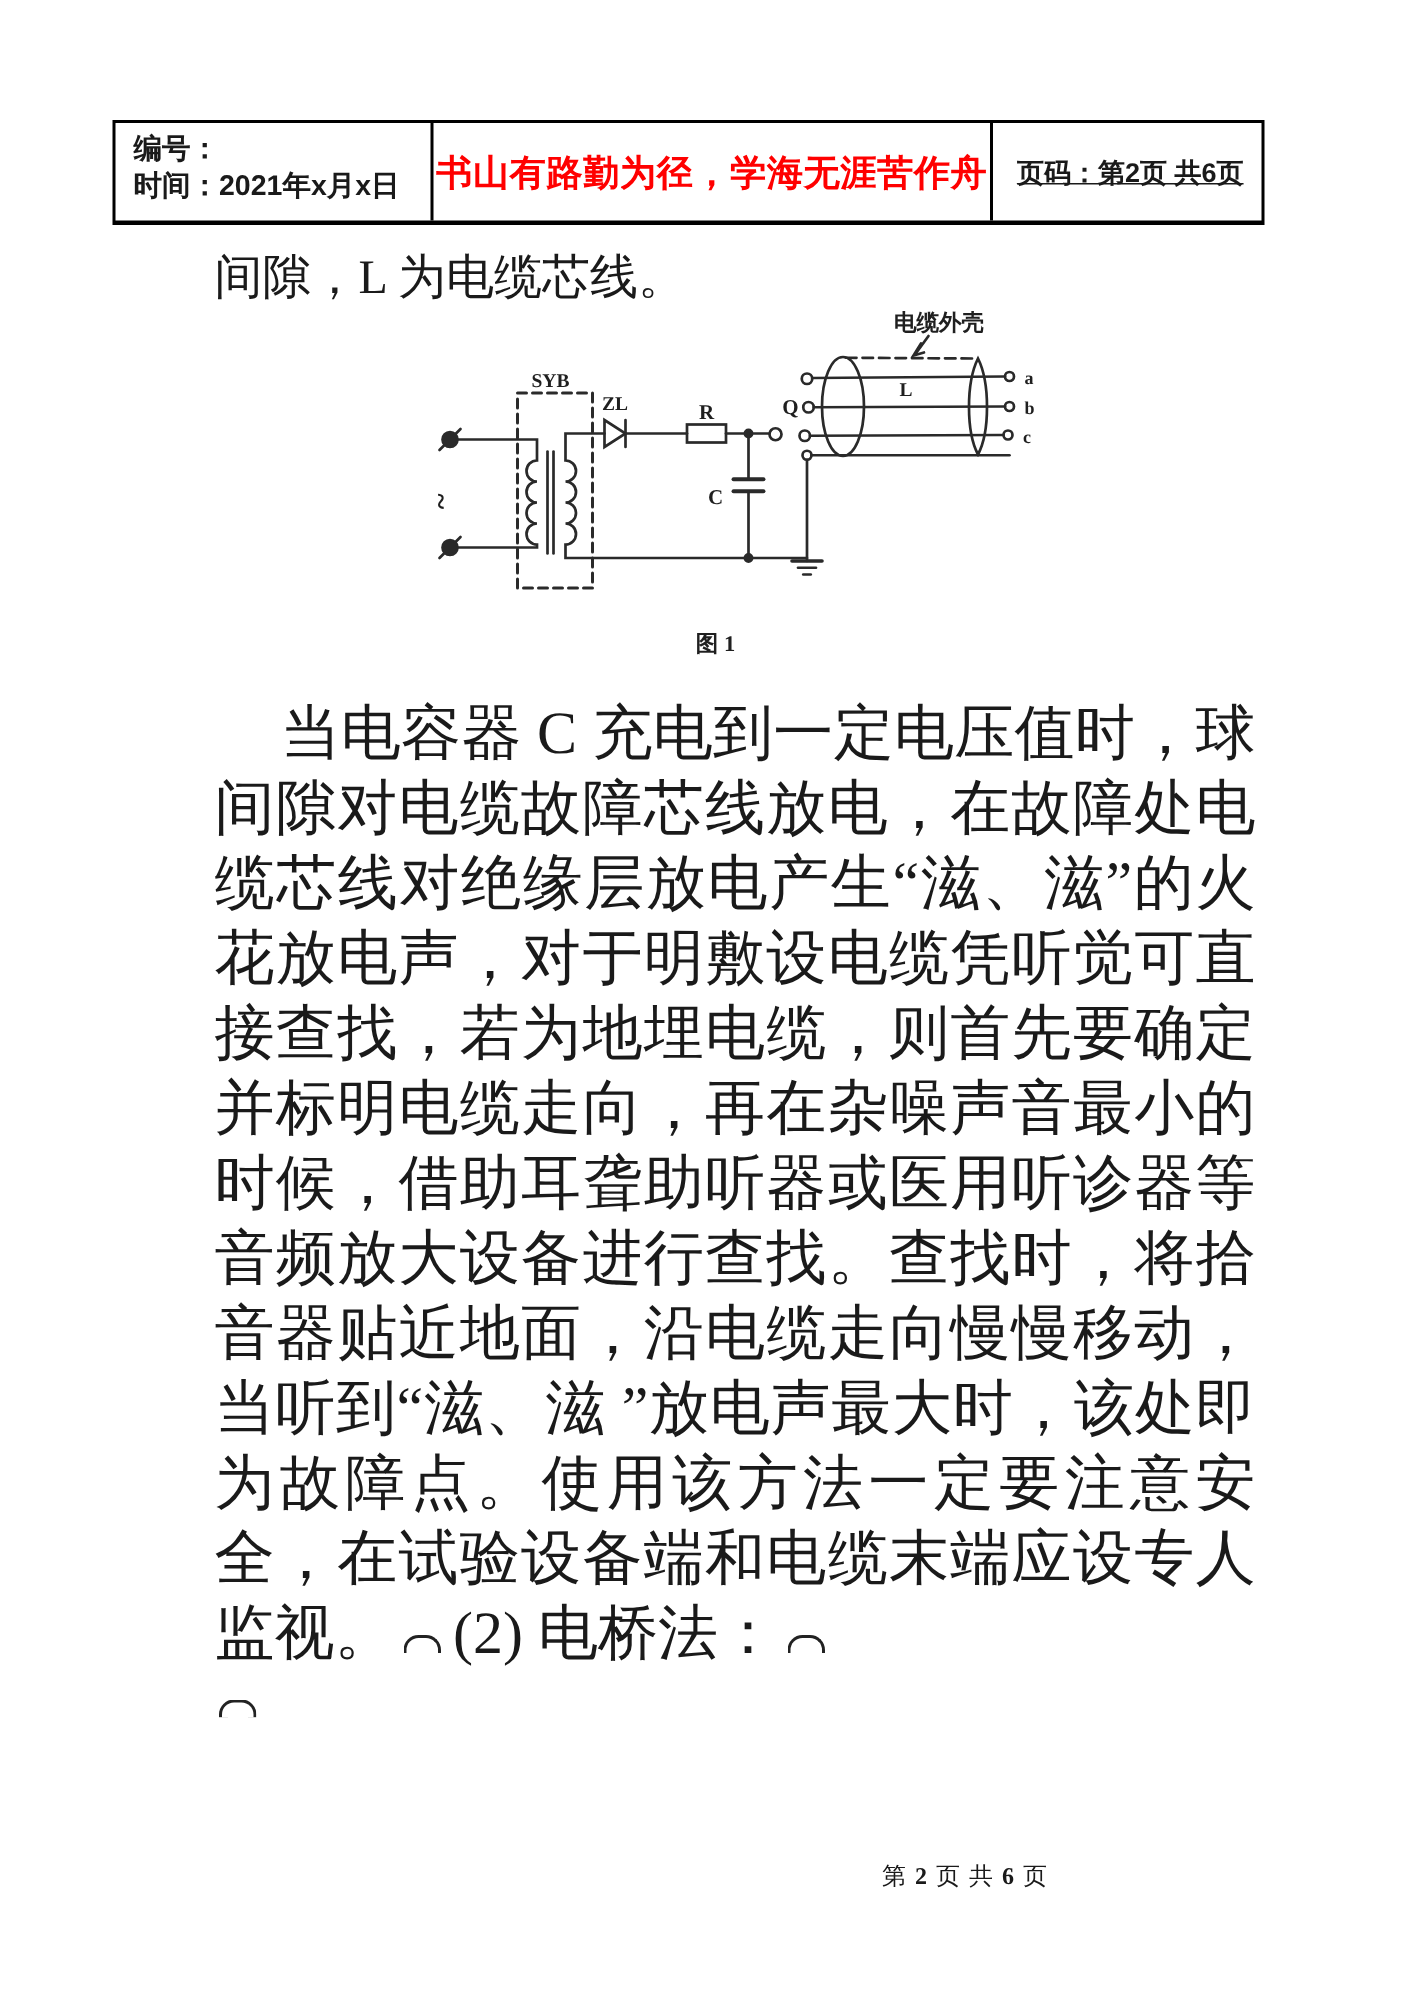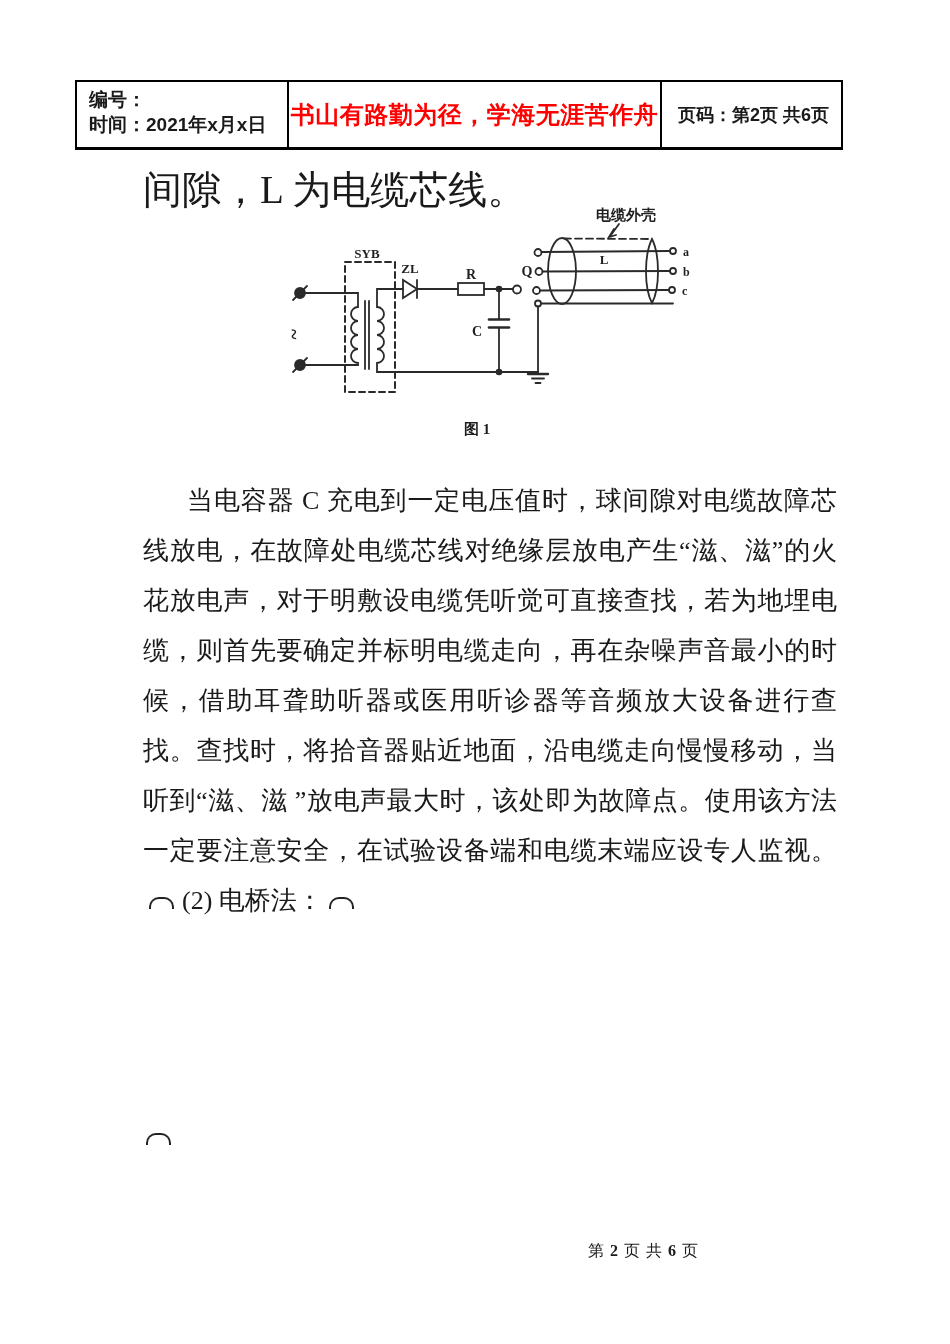--- a/index.html
+++ b/index.html
@@ -9,29 +9,28 @@
   }
   
   .header-table{
     position:absolute;left:75px;top:80px;width:768px;height:70px;
     box-sizing:border-box;border:2px solid #000;border-bottom-width:3px;
     display:flex;font-family:"Liberation Sans","DejaVu Sans",sans-serif;
   }
   .hcell{box-sizing:border-box;}
   .hcell.left{width:210px;padding:5px 10px 0 12px;font-size:19px;font-weight:700;line-height:25px;}
   .hcell.mid{width:373px;border-left:2px solid #000;display:flex;align-items:center;justify-content:center;}
-  .hcell.right{flex:1;border-left:2px solid #000;display:flex;align-items:center;padding-left:16px;font-size:18px;font-weight:700;white-space:nowrap;}
+  .hcell.right{flex:1;border-left:2px solid #000;display:flex;align-items:center;padding-left:16px;font-size:18px;font-weight:700;white-space:nowrap;text-decoration:underline;}
   .motto{color:#ff0000;font-size:24px;font-weight:800;white-space:nowrap;letter-spacing:0.5px;}
   
-  .intro-line{position:absolute;left:143px;top:163px;font-size:39px;white-space:nowrap;}
+  .intro-line{position:absolute;left:143px;top:163px;font-size:32px;white-space:nowrap;}
   .para{
     position:absolute;left:143px;width:694px;
-    font-size:26px;line-height:50px;text-align:justify;text-indent:44px;
+    font-size:40px;line-height:50px;text-align:justify;text-indent:44px;
     word-break:break-all;
-    margin-top:12px;
   }
   #para1{top:464px;}
   #para2{top:863px;}
   .arc{
     display:inline-block;width:21px;height:10px;
     border:2.5px solid #222;border-bottom:none;border-radius:10px 10px 0 0;
     margin:0 8px 0 6px;vertical-align:baseline;
   }
   .arc.lone{position:absolute;left:146px;top:1133px;margin:0;}
   

